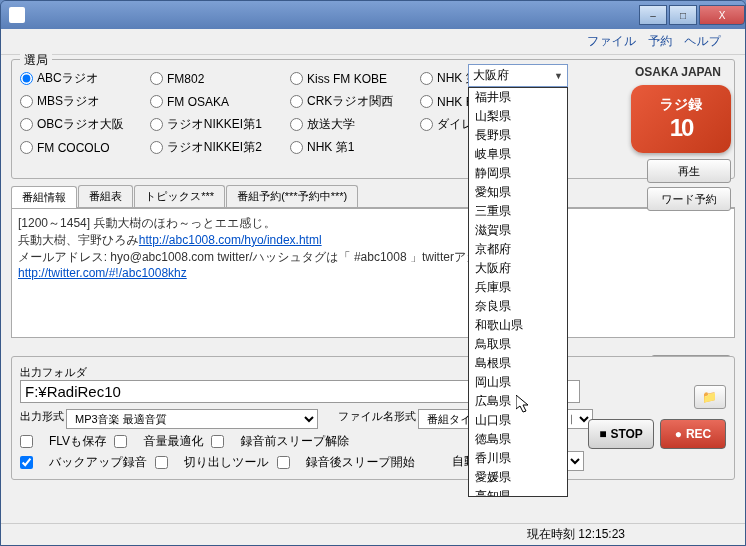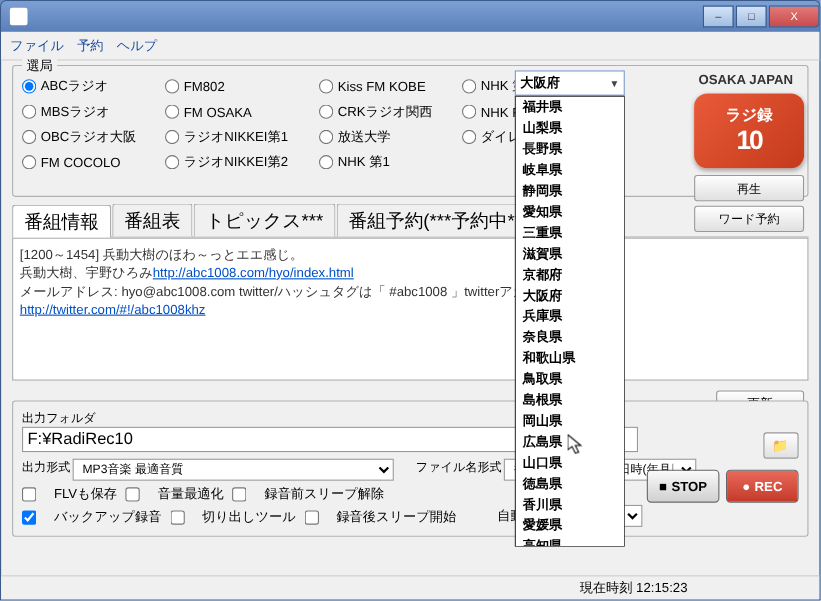--- a/index.html
+++ b/index.html
@@ -5,59 +5,59 @@
 * { box-sizing: border-box; margin: 0; padding: 0; font-family: "Meiryo UI", "MS UI Gothic", sans-serif; font-size: 12px; }
 body { background: #6b8fc4; padding: 0; }
 .window { width: 746px; height: 546px; background: #6b8fc4; border: 1px solid #3a5a8a; border-radius: 6px 6px 0 0; position: relative; overflow: hidden; }
 .titlebar { height: 28px; background: linear-gradient(to bottom, #7da0d4, #5a7fb8); display: flex; align-items: center; justify-content: space-between; padding: 0 0 0 8px; }
 .titlebar-left { display: flex; align-items: center; gap: 4px; }
 .title-icon { width: 16px; height: 16px; background: #fff; border-radius: 2px; }
 .win-controls { display: flex; }
 .win-btn { width: 28px; height: 20px; border: 1px solid #3a5a8a; background: linear-gradient(to bottom, #d4e4f7, #a0bde0); margin-left: 2px; display: flex; align-items: center; justify-content: center; font-size: 10px; color: #333; cursor: pointer; }
 .win-btn.close { width: 46px; background: linear-gradient(to bottom, #e27a7a, #c94a4a); color: #fff; border-radius: 0 0 4px 0; }
 .client { background: #f0f0f0; height: calc(100% - 28px); display: flex; flex-direction: column; }
-.menubar { background: #f0f0f0; border-bottom: 1px solid #d0d0d0; padding: 4px 8px; display: flex; gap: 12px; color: #1a4a9a; }
+.menubar { background: #f0f0f0; border-bottom: 1px solid #d0d0d0; padding: 4px 24px; display: flex; gap: 12px; color: #1a4a9a; justify-content: flex-end; }
 .menubar span { cursor: pointer; }
 .content { flex: 1; padding: 4px 10px 0 10px; position: relative; }
 .groupbox { border: 1px solid #b0b0b0; border-radius: 3px; padding: 10px 8px 8px 8px; position: relative; margin-bottom: 6px; }
 .groupbox-title { position: absolute; top: -8px; left: 8px; background: #f0f0f0; padding: 0 4px; font-size: 12px; }
 .station-row { display: flex; position: relative; }
 .station-grid { display: grid; grid-template-columns: 130px 140px 130px 130px; gap: 6px 0; }
 .radio-item { display: flex; align-items: center; gap: 4px; cursor: pointer; }
 .radio-item input { margin: 0; }
 .area-label { text-align: right; color: #333; font-weight: bold; margin-bottom: 4px; }
 .logo-box { width: 100px; height: 68px; background: linear-gradient(135deg, #e85a3a, #c43a1a); border-radius: 12px; position: absolute; right: 14px; top: 80px; display: flex; flex-direction: column; align-items: center; justify-content: center; color: #fff; box-shadow: 0 2px 4px rgba(0,0,0,0.3); }
 .logo-text1 { font-size: 14px; font-weight: bold; }
 .logo-text2 { font-size: 24px; font-weight: bold; letter-spacing: -2px; }
 .side-btns { position: absolute; right: 14px; top: 156px; display: flex; flex-direction: column; gap: 4px; }
-.side-btn { width: 100px; height: 24px; border: 1px solid #999; background: linear-gradient(to bottom, #fefefe, #e0e0e0); border-radius: 3px; cursor: pointer; font-size: 11px; margin-left: 34px; }
+.side-btn { width: 84px; height: 24px; border: 1px solid #999; background: linear-gradient(to bottom, #fefefe, #e0e0e0); border-radius: 3px; cursor: pointer; font-size: 11px; margin-left: 34px; }
 .tabstrip { display: flex; border-bottom: 1px solid #aaa; margin-top: 4px; }
-.tab { padding: 3px 10px; border: 1px solid #aaa; border-bottom: none; background: #f0f0f0; margin-right: 1px; border-radius: 3px 3px 0 0; cursor: pointer; font-size: 17px; }
+.tab { padding: 3px 10px; border: 1px solid #aaa; border-bottom: none; background: #f0f0f0; margin-right: 1px; border-radius: 3px 3px 0 0; cursor: pointer; font-size: 11px; }
 .tab.active { background: #fff; position: relative; top: 1px; }
 .info-panel { border: 1px solid #aaa; background: #fff; padding: 6px; font-size: 11px; line-height: 1.4; height: 130px; overflow: auto; color: #333; }
 .info-panel a { color: #0050c8; text-decoration: underline; }
 .update-btn { position: absolute; right: 14px; top: 333px; width: 80px; height: 24px; border: 1px solid #999; background: linear-gradient(to bottom, #fefefe, #e0e0e0); border-radius: 3px; cursor: pointer; }
 .output-section { border: 1px solid #b0b0b0; border-radius: 3px; padding: 8px; margin-top: 26px; background: #f0f0f0; position: relative; }
 .out-row { display: flex; align-items: center; gap: 6px; margin-bottom: 6px; }
 .out-label { font-size: 11px; }
 .path-input { flex: 1; max-width: 560px; border: 1px solid #999; padding: 2px 4px; font-size: 15px; background: #fff; }
 .folder-btn { width: 32px; height: 24px; border: 1px solid #999; background: linear-gradient(to bottom,#fefefe,#e0e0e0); border-radius: 3px; cursor: pointer; position: absolute; right: 8px; top: 28px; display: flex; align-items: center; justify-content: center; }
 .out-lower { display: flex; gap: 20px; align-items: flex-start; }
 .out-col { display: flex; gap: 2px; }
 .combo { border: 1px solid #999; padding: 2px 4px; background: #fff; font-size: 11px; }
-.combo.w1 { width: 292px; }
+.combo.w1 { width: 252px; }
 .combo.w2 { width: 175px; }
 .checks-row { display: flex; gap: 8px; margin-top: 4px; font-size: 11px; flex-wrap: wrap; }
 .chk { display: flex; align-items: center; gap: 16px; }
 .rec-controls { position: absolute; right: 8px; top: 62px; display: flex; gap: 6px; }
 .rec-btn { width: 66px; height: 30px; border: 1px solid #666; background: linear-gradient(to bottom,#fafafa,#d0d0d0); border-radius: 4px; cursor: pointer; display: flex; align-items: center; justify-content: center; gap: 4px; font-size: 10px; font-weight: bold; }
 .rec-btn.rec { background: linear-gradient(to bottom,#e86a5a,#c43a2a); color: #fff; }
 .autostop { position: absolute; right: 150px; bottom: 8px; display: flex; align-items: center; gap: 4px; font-size: 11px; }
 .statusbar { height: 22px; background: #f0f0f0; border-top: 1px solid #ccc; display: flex; align-items: center; justify-content: flex-end; padding: 0 120px 0 10px; font-size: 11px; }
-.pref-dropdown { position: absolute; left: 467px; top: 63px; width: 100px; z-index: 100; font-weight: bold; }
+.pref-dropdown { position: absolute; left: 467px; top: 63px; width: 100px; z-index: 100; }
 .pref-selected { border: 1px solid #7a9acc; background: #fff; padding: 2px 4px; display: flex; justify-content: space-between; align-items: center; cursor: pointer; }
 .pref-list { border: 1px solid #333; background: #fff; max-height: 410px; overflow-y: auto; }
 .pref-item { padding: 1px 6px; cursor: pointer; font-size: 12px; white-space: nowrap; }
 .cursor { position: absolute; left: 515px; top: 394px; z-index: 200; pointer-events: none; }
 .dd-arrow { font-size: 9px; color: #444; }
 </style>
 </head>
 <body>
 
 <div class="window">

